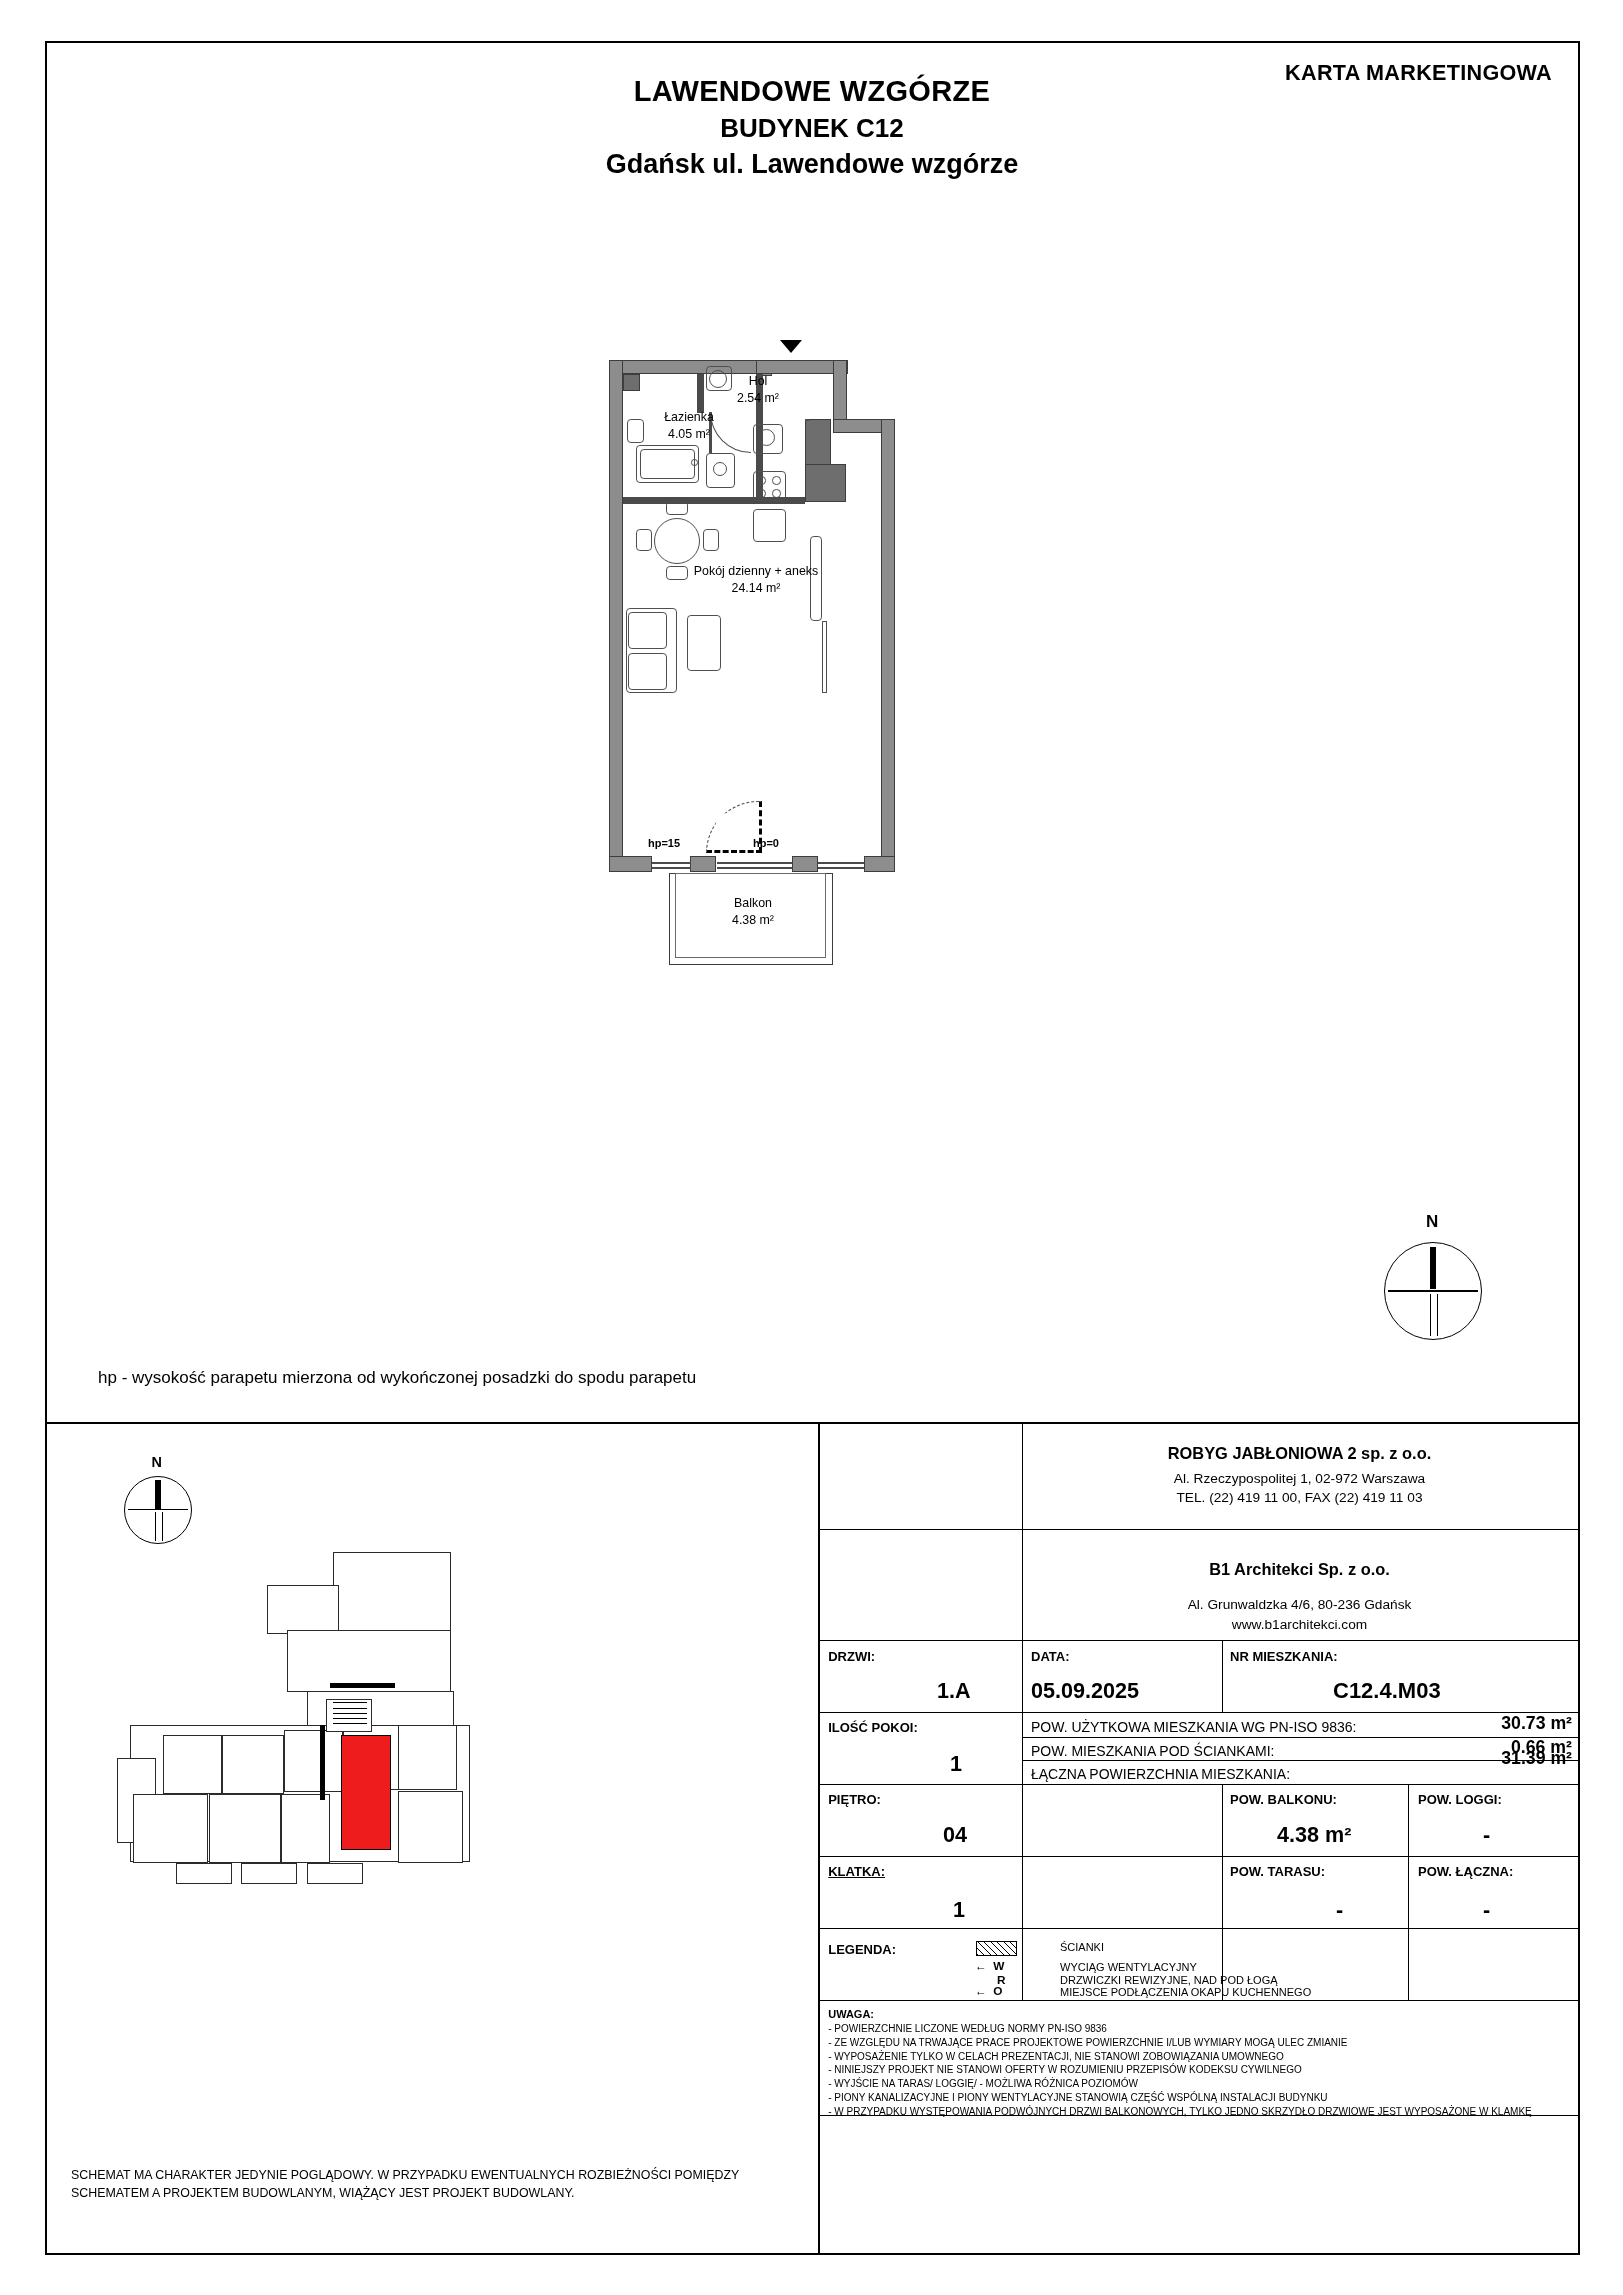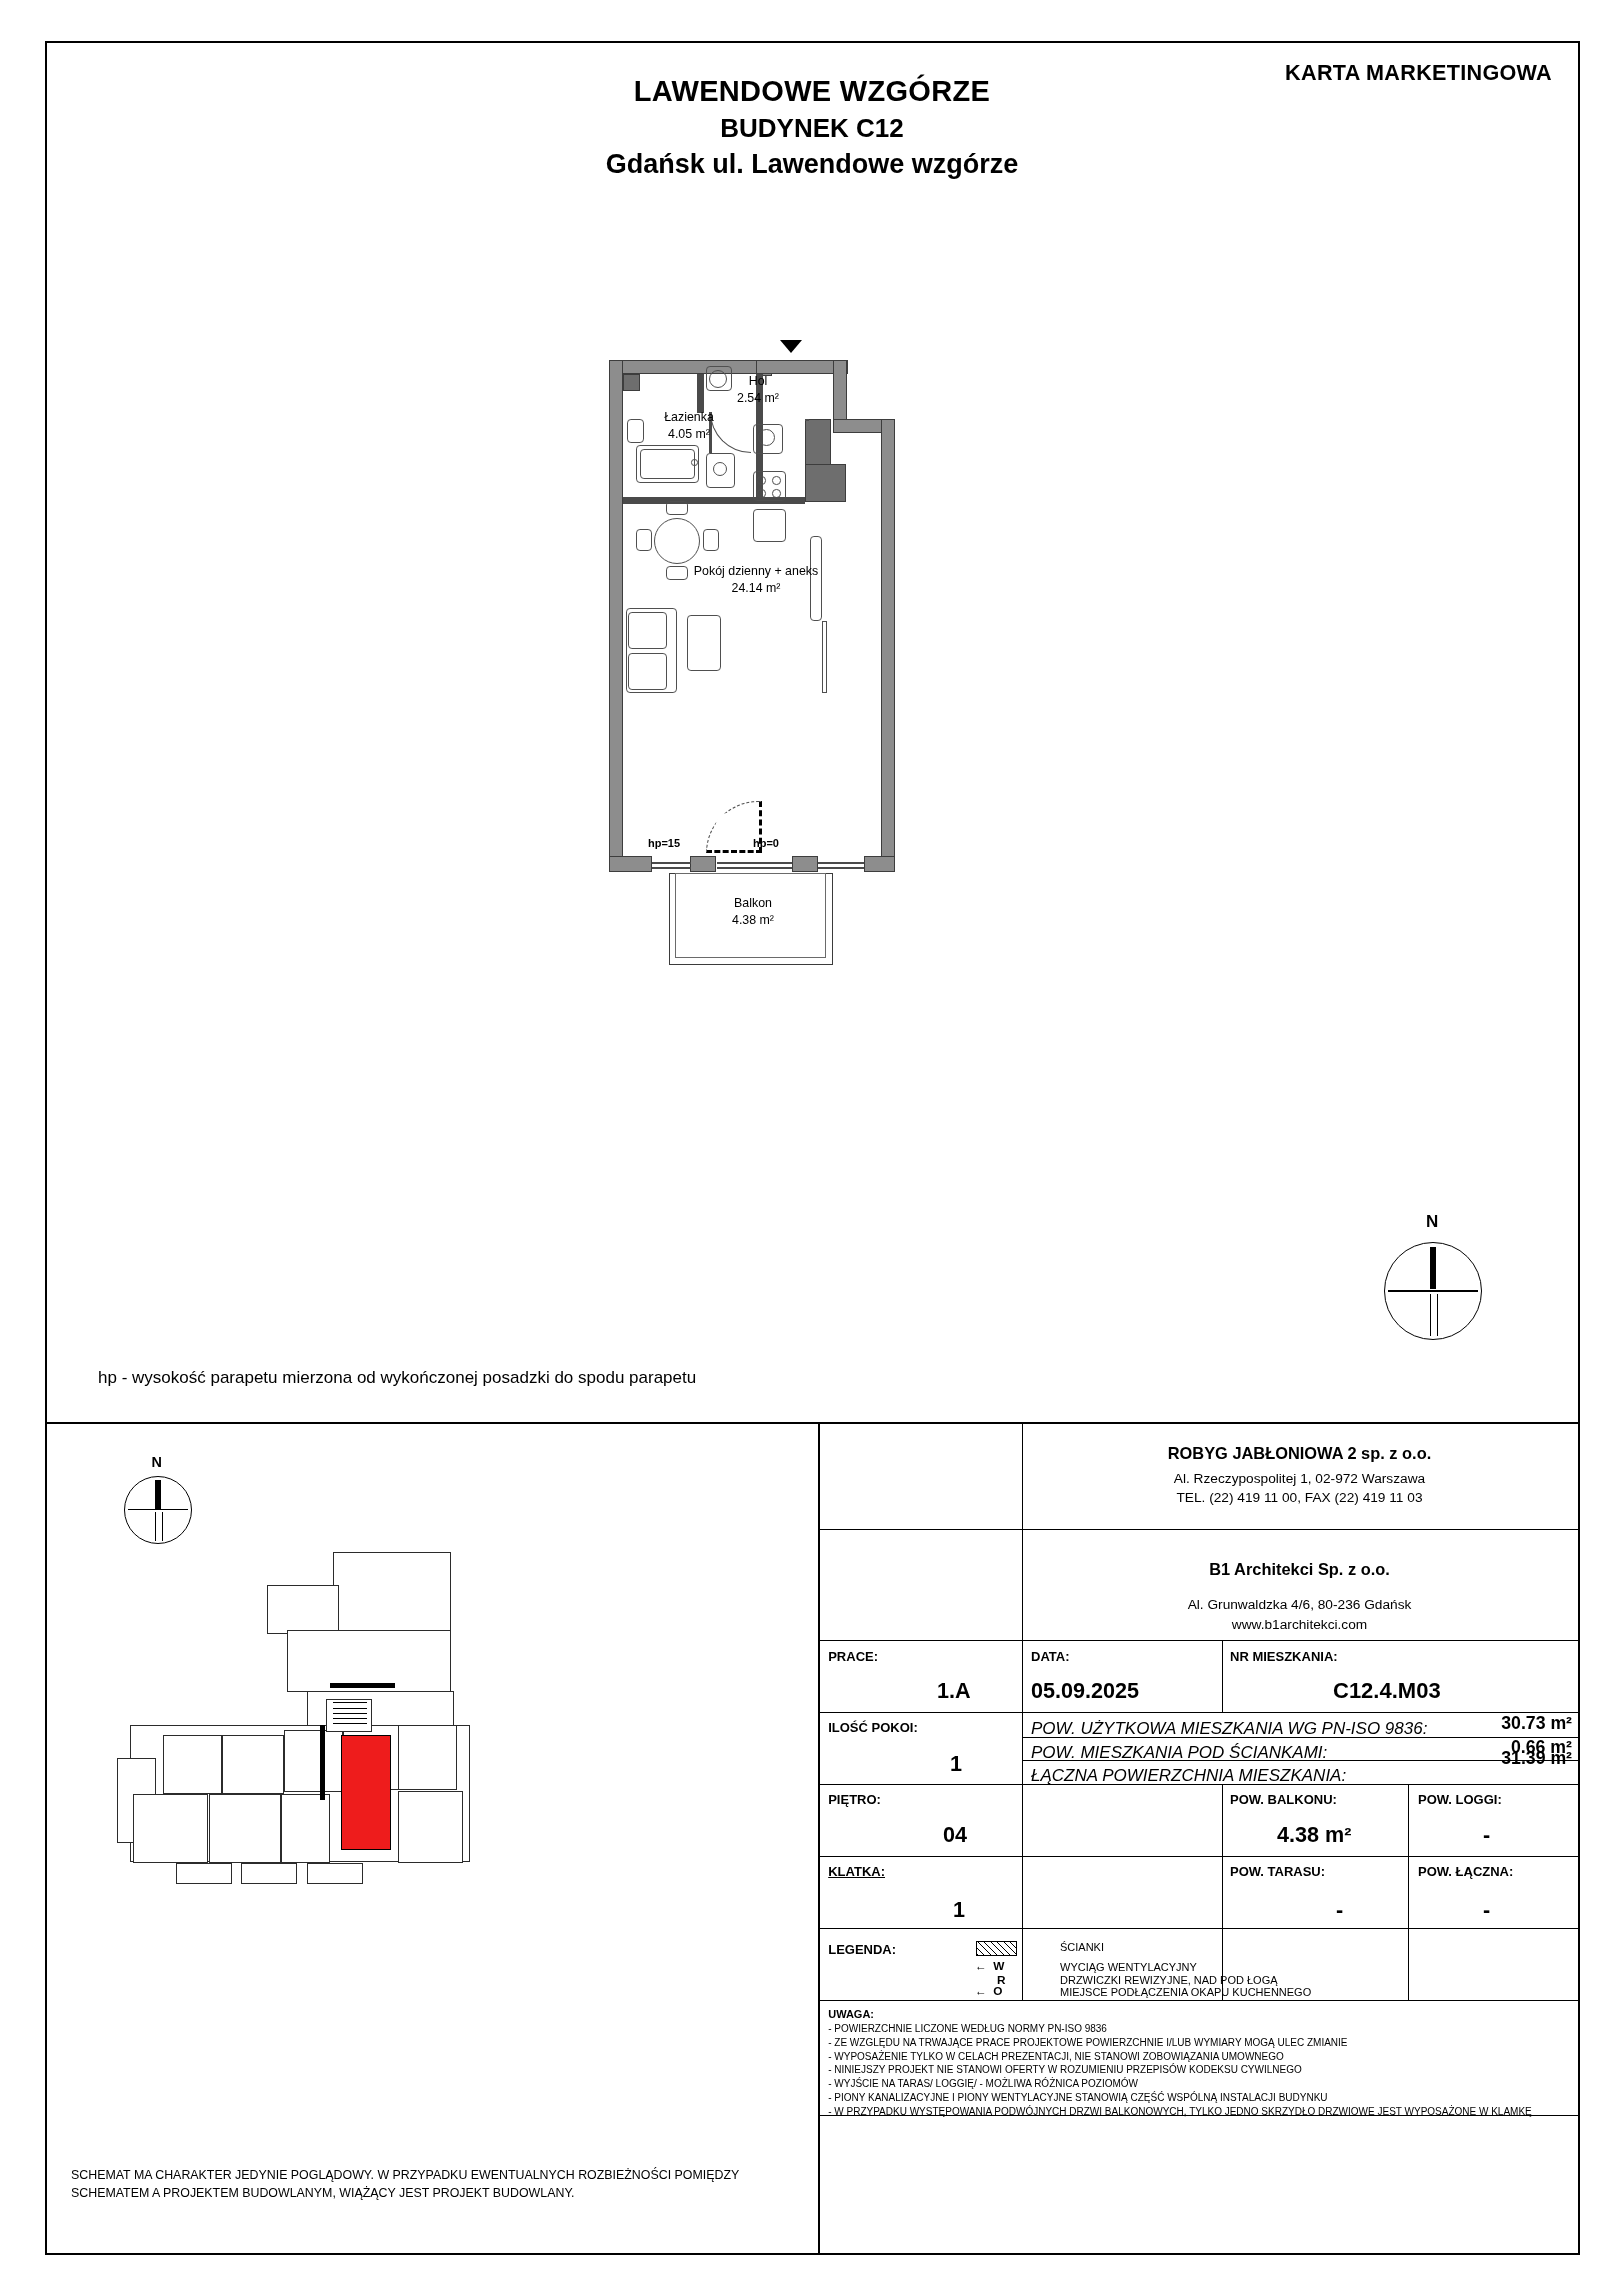--- a/index.html
+++ b/index.html
@@ -217,21 +217,21 @@
     position:absolute;
     box-sizing:border-box;
   }
   .tline-h { position:absolute; background:#000; height:1.3px; }
   .tline-v { position:absolute; background:#000; width:1.3px; }
 
   .co-name { font-size:16.4px; font-weight:bold; text-align:center; }
   .co-sub  { font-size:13.7px; text-align:center; line-height:1.4; }
 
   .lbl { font-size:13px; font-weight:bold; }
-  .lbl-sm { font-size:17px;font-style:italic; }
+  .lbl-sm { font-size:14px; }
   .val-lg { font-size:21.6px; font-weight:bold; }
   .val-md { font-size:17.7px; font-weight:bold; }
   .val-id { font-size:22px; font-weight:bold; }
 
   .legend-hatch {
     position:absolute;
     width:39px; height:13px;
     border:0.7px solid #000;
     background: repeating-linear-gradient(45deg,#000 0 1px, #fff 1px 4.6px);
   }
@@ -432,21 +432,21 @@
     <div class="tline-v" style="left:589px; top:360px; height:216px;"></div>
 
     <div class="tcell co-name" style="left:209px; top:19.6px; width:543px;">ROBYG JABŁONIOWA 2 sp. z o.o.</div>
     <div class="tcell co-sub" style="left:209px; top:45px; width:543px;">Al. Rzeczypospolitej 1, 02-972 Warszawa</div>
     <div class="tcell co-sub" style="left:209px; top:64px; width:543px;">TEL. (22) 419 11 00, FAX (22) 419 11 03</div>
 
     <div class="tcell co-name" style="left:209px; top:136px; width:543px;">B1 Architekci Sp. z o.o.</div>
     <div class="tcell co-sub" style="left:209px; top:171px; width:543px;">Al. Grunwaldzka 4/6, 80-236 Gdańsk</div>
     <div class="tcell co-sub" style="left:209px; top:191px; width:543px;">www.b1architekci.com</div>
 
-    <div class="tcell lbl" style="left:9.2px;  top:225px;">PRACE:</div>
+    <div class="tcell lbl" style="left:9.2px;  top:225px;">DRZWI:</div>
     <div class="tcell val-lg" style="left:118px; top:254px;">1.A</div>
 
     <div class="tcell lbl" style="left:212px; top:225px;">DATA:</div>
     <div class="tcell val-lg" style="left:212px; top:254px;">05.09.2025</div>
 
     <div class="tcell lbl" style="left:411px; top:225px;">NR MIESZKANIA:</div>
     <div class="tcell val-id" style="left:514px; top:254px;">C12.4.M03</div>
 
     <div class="tcell lbl" style="left:9.2px;  top:296px;">ILOŚĆ POKOI:</div>
     <div class="tcell val-lg" style="left:131px; top:327px;">1</div>

